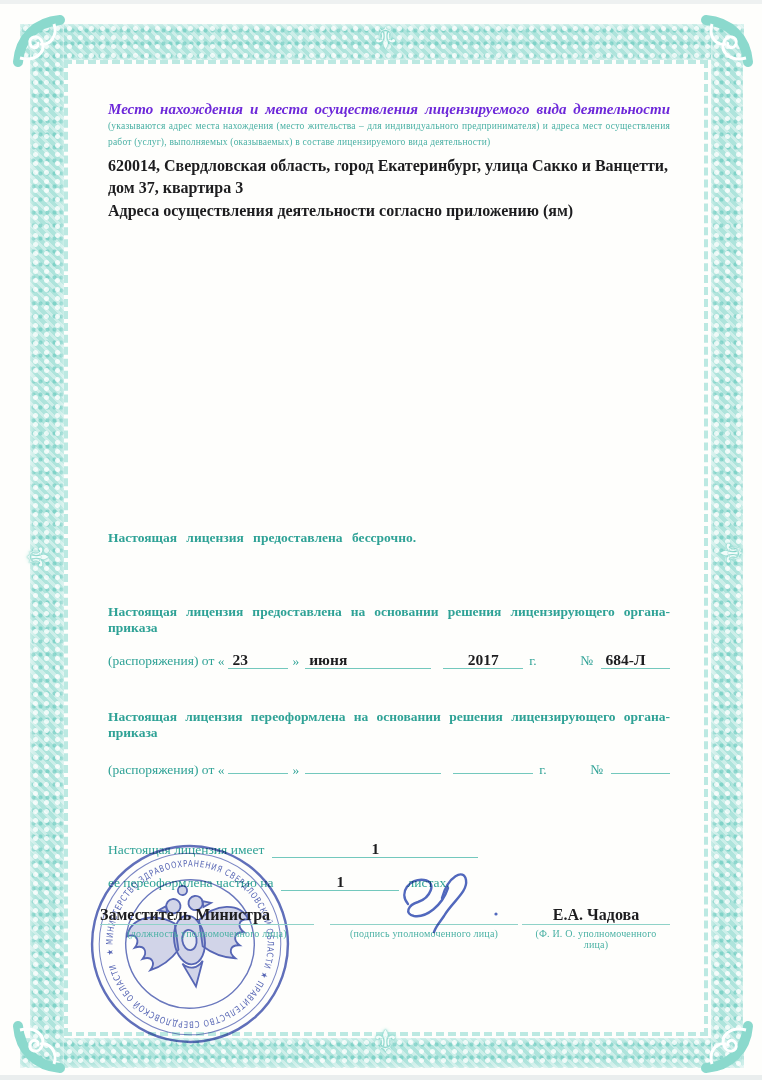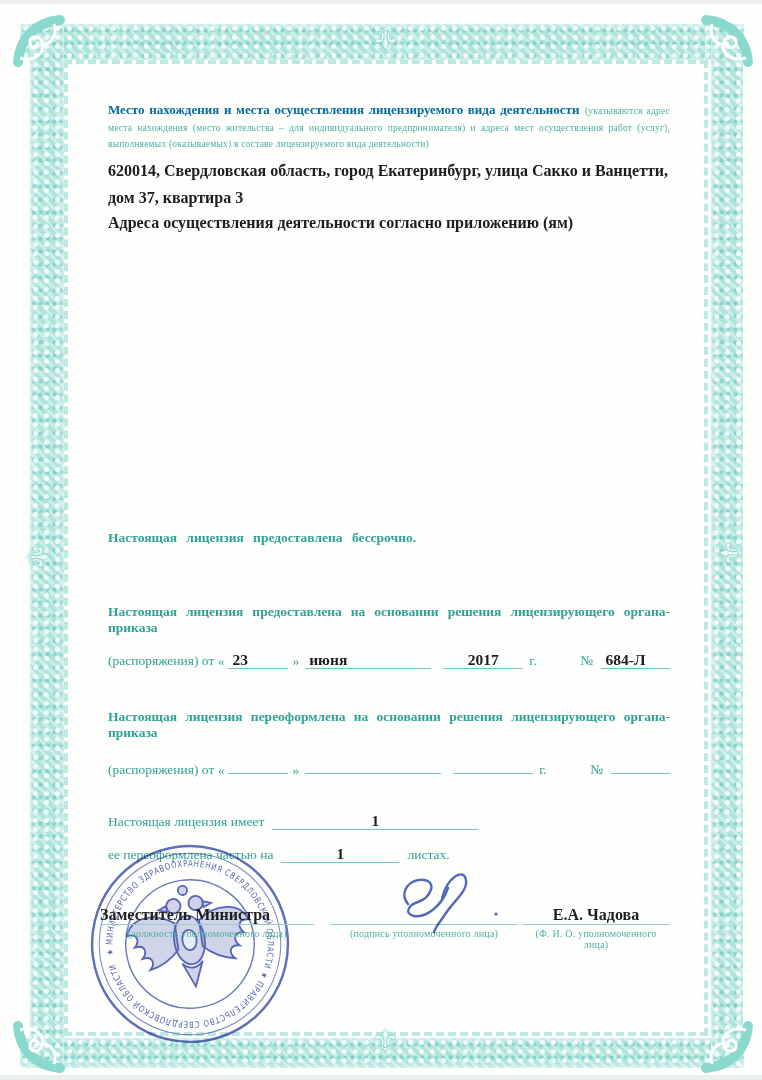--- a/index.html
+++ b/index.html
@@ -41,23 +41,23 @@
     line-height:1; user-select:none;
   }
   .fleur.f-top    { left:372px; top:22px;   transform:rotate(180deg); }
   .fleur.f-bottom { left:372px; top:1026px; }
   .fleur.f-left   { left:24px;  top:542px;  transform:rotate(90deg); }
   .fleur.f-right  { right:16px; top:538px;  transform:rotate(-90deg); }
   .abs   { position:absolute; }
 
   .header-block { left:108px; top:102px; width:562px; }
   .loc-para { margin:0; text-align:justify; line-height:13.5px; }
-  .loc-label { font-weight:bold; font-size:13px; color:#0369a1; }
+  .loc-label { font-weight:bold; font-size:15px; color:#6d28d9;font-style:italic; }
   .loc-note  { font-size:9.5px; color:#49b0a4; letter-spacing:.2px; }
-  .address-para { margin:5px 0 0 0; font-size:16px; font-weight:bold; color:#1d1d1f; line-height:27px; }
+  .address-para { margin:5px 0 0 0; font-size:16px; font-weight:bold; color:#1d1d1f; line-height:22px; }
   .appendix-para { margin:1px 0 0 0; font-size:16px; font-weight:bold; color:#1d1d1f; line-height:21.5px; }
 
   .form-line { font-size:13.5px; font-weight:bold; color:#2fa296; }
   .justified { text-align:justify; text-align-last:justify; }
 
   .termless { left:108px; top:530px; width:430px; word-spacing:6px; }
 
   .blk { left:108px; top:0; width:562px; }
   .blk .l2 { display:flex; align-items:baseline; margin-top:15px; }
   .flabel { font-size:13.5px; font-weight:normal; color:#2fa296; white-space:nowrap; }
@@ -168,21 +168,21 @@
       <span class="fill ta-l w-day"></span>
       <span class="flabel">»</span>
       <span class="fill ta-l w-month" style="width:136px;"></span>
       <span class="fill ta-c w-year"></span>
       <span class="flabel">г.</span>
       <span class="flabel gap-no">№</span>
       <span class="fill ta-l w-number"></span>
     </div>
   </div>
 
-  <div class="abs blk" style="top:812px;">
+  <div class="abs blk" style="top:840px;">
     <div class="attach-l1">
       <span class="flabel">Настоящая лицензия имеет</span>
       <span class="fill ta-c w-count">1</span>
     </div>
     <div class="attach-l2">
       <span class="flabel">ее переоформлена частью на</span>
       <span class="fill ta-c w-sheets">1</span>
       <span class="flabel">листах.</span>
     </div>
   </div>

